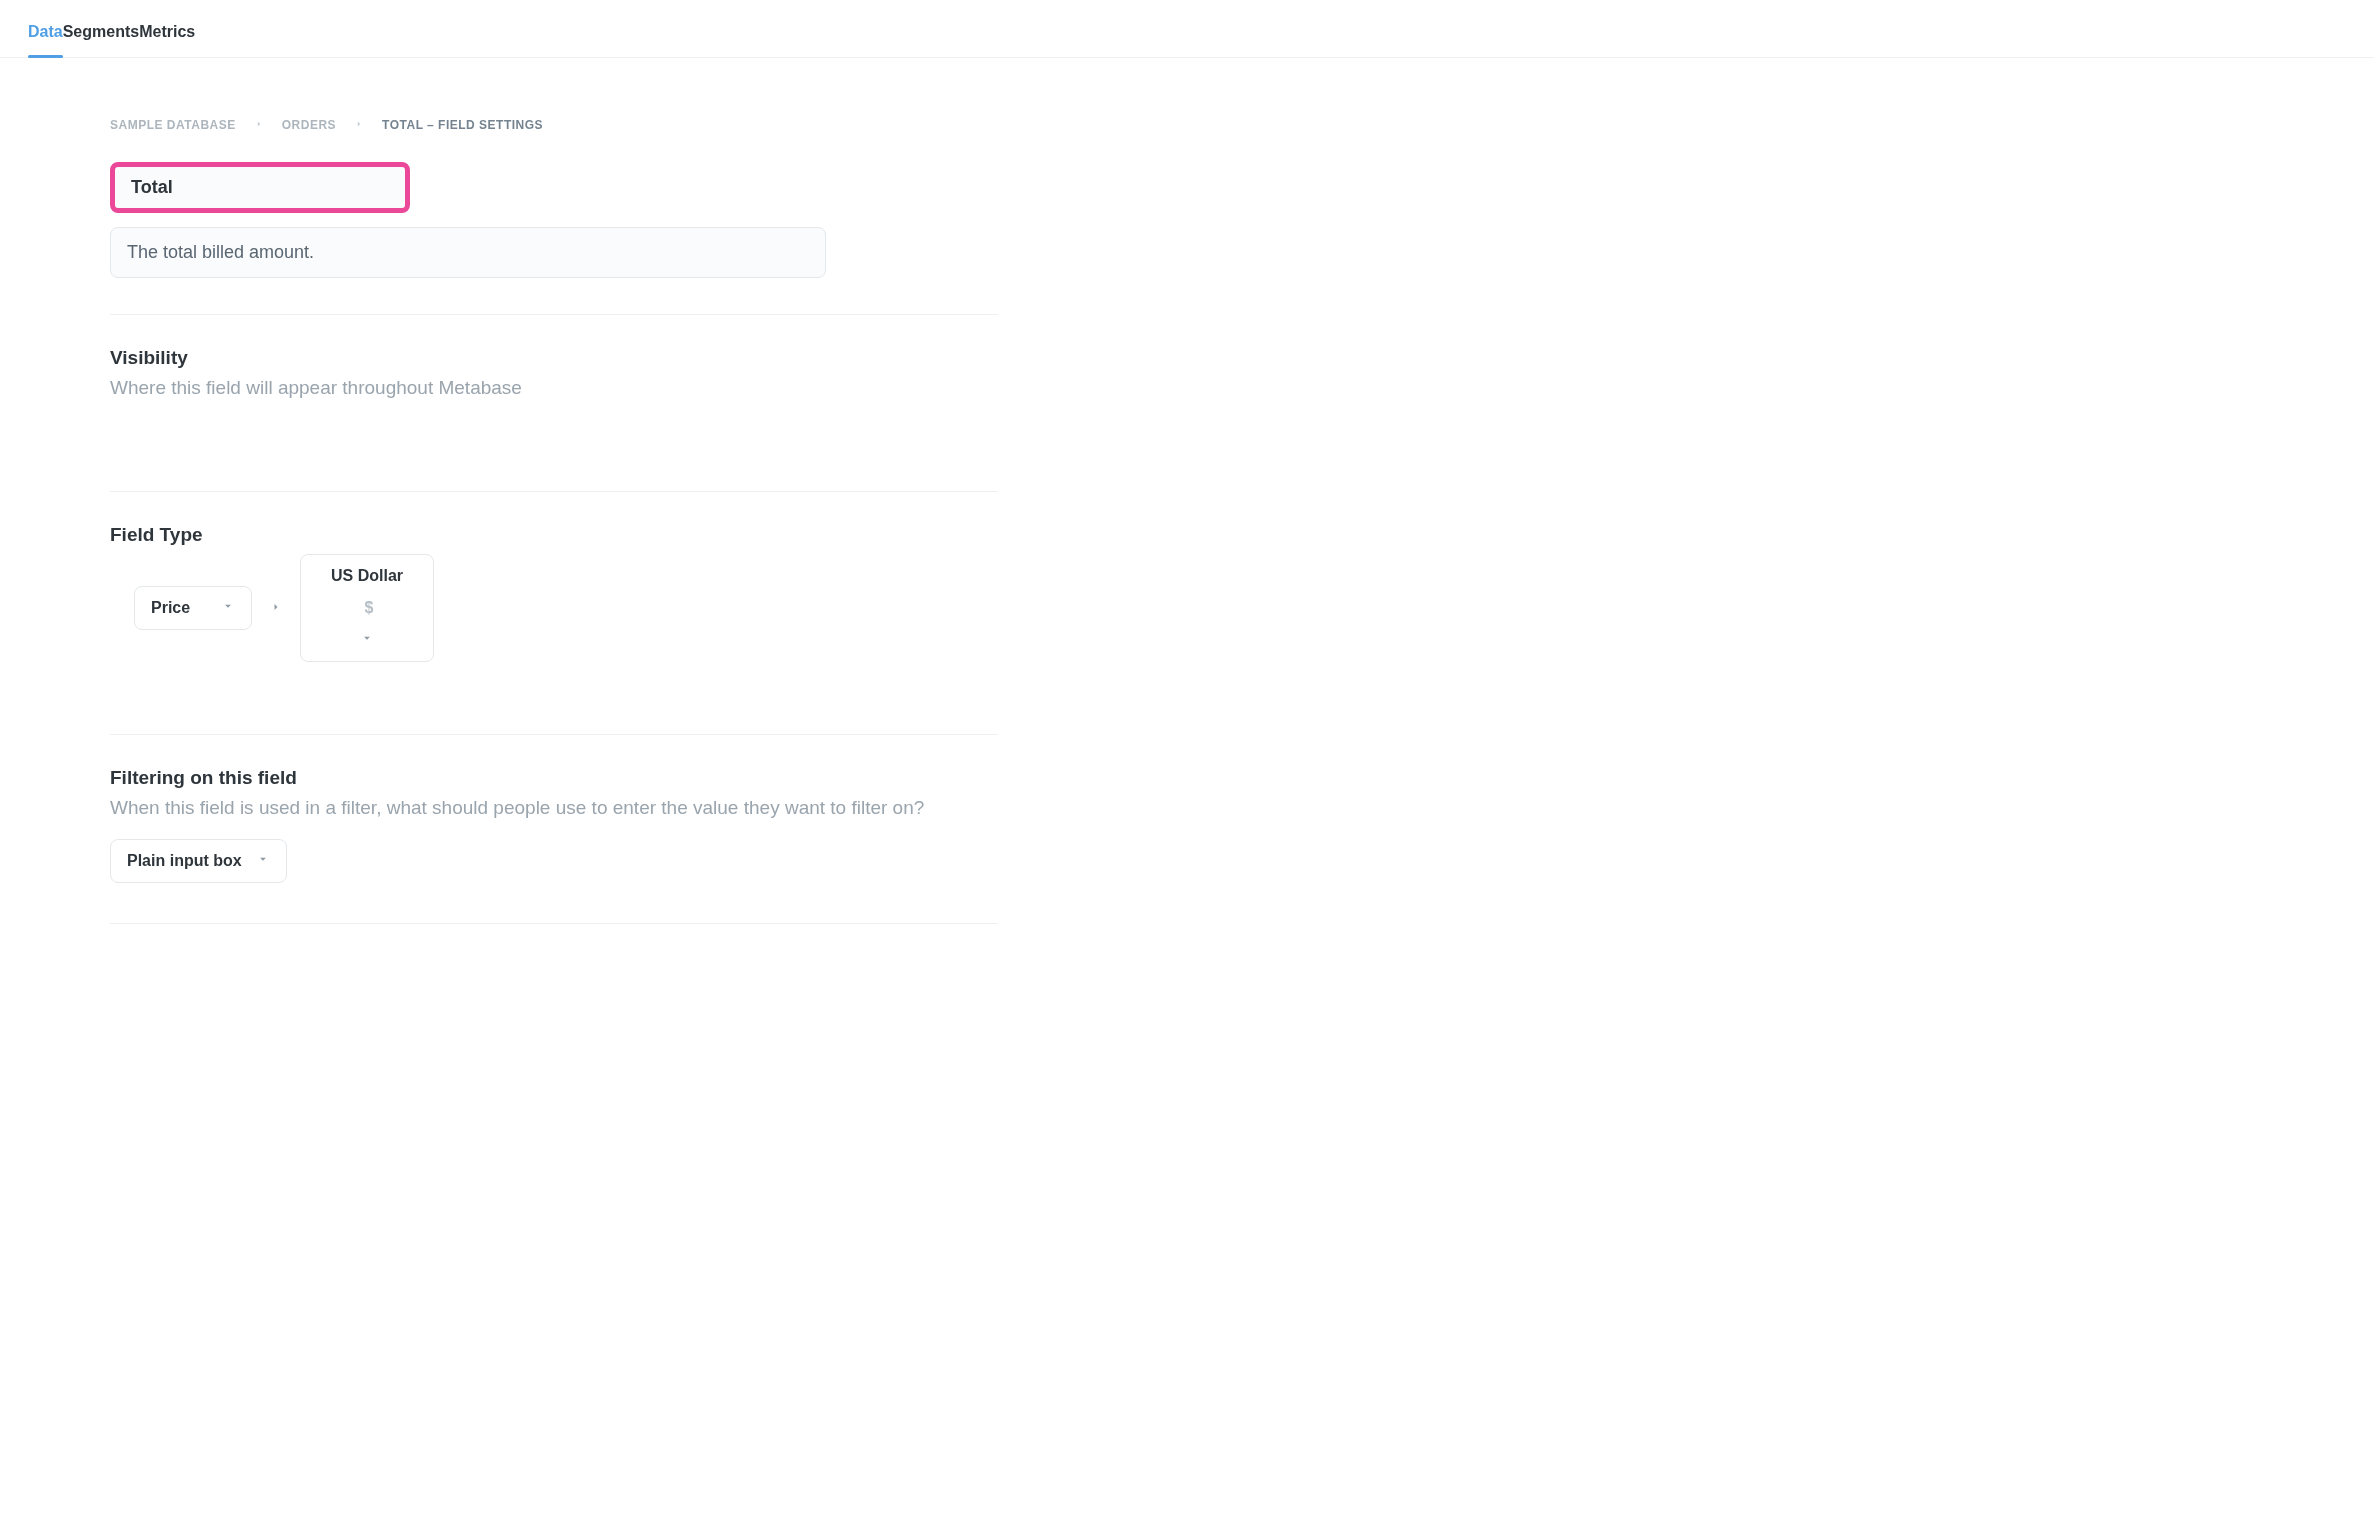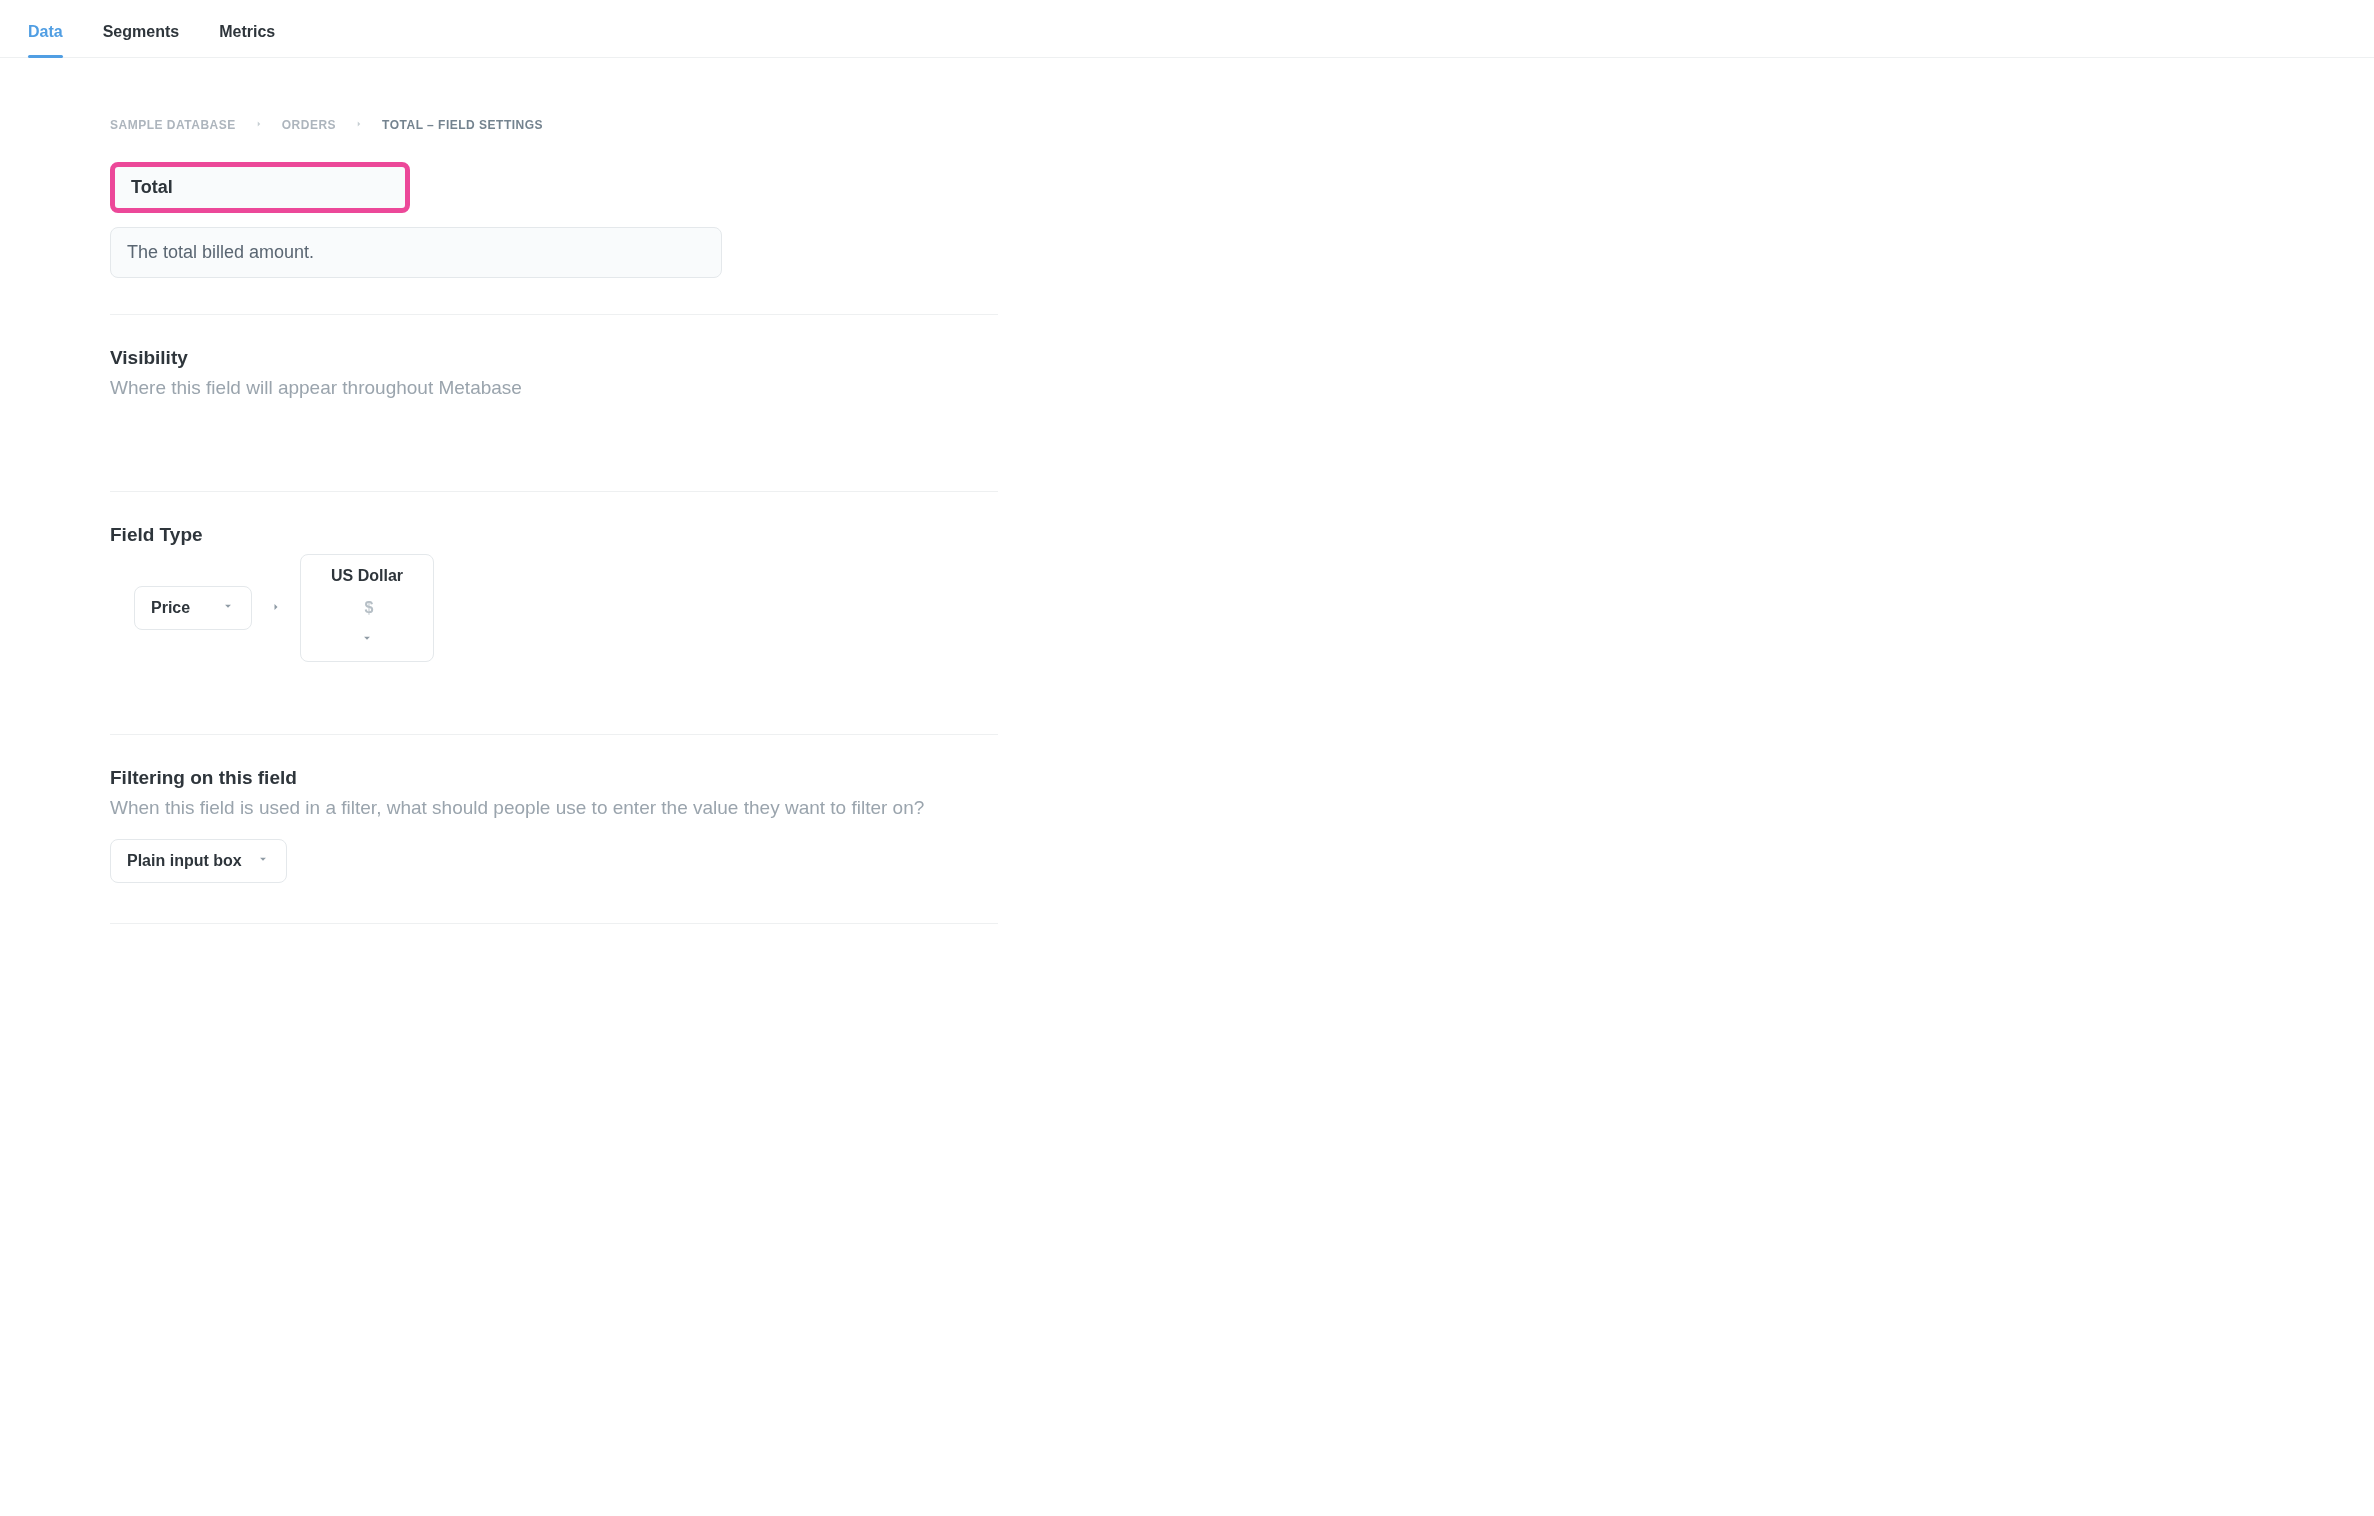--- a/index.html
+++ b/index.html
@@ -8,21 +8,20 @@
     color: #2e353b;
     background: #fff;
     font-size: 16px;
   }
   .top-tabs {
     display: flex;
     align-items: flex-end;
     padding: 0 28px;
     border-bottom: 1px solid #eef0f1;
     height: 58px;
-    gap: 40px;
   }
   .top-tab {
     font-weight: 700;
     font-size: 16px;
     color: #2e353b;
     padding: 18px 0 16px;
     cursor: pointer;
     position: relative;
   }
   .top-tab.active {
@@ -109,21 +108,21 @@
     font-size: 18px;
     font-weight: 700;
     color: #2e353b;
     border: 5px solid #ec4899;
     border-radius: 8px;
     background: #f9fbfc;
     margin-bottom: 14px;
   }
   .field-desc-input {
     display: block;
-    width: 612px;
+    width: 716px;
     max-width: 100%;
     padding: 14px 16px;
     font-size: 18px;
     color: #5a6672;
     border: 1px solid #e4e8eb;
     border-radius: 8px;
     background: #f9fbfc;
   }
 
   .section {

